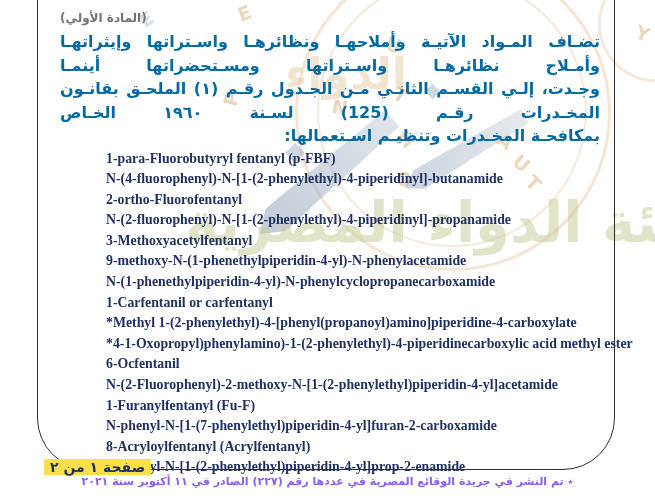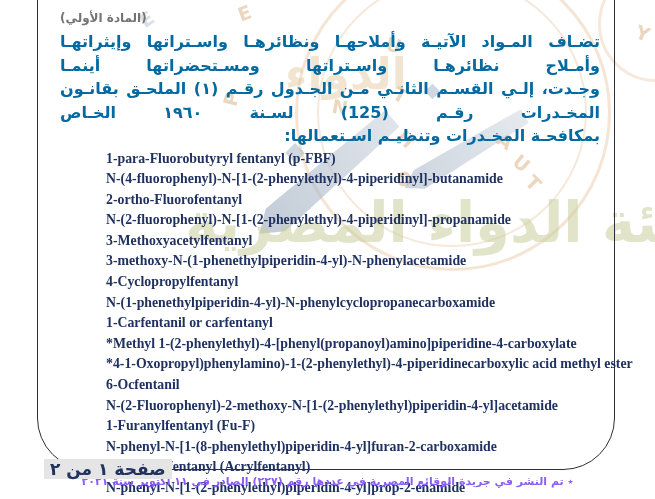--- a/index.html
+++ b/index.html
@@ -50,22 +50,22 @@
   .para .pline{text-align:justify;text-align-last:justify;}
   .para .pline:last-child{text-align-last:right;}
   .compounds{margin-top:1px;margin-left:46px;}
   .compound{
     font-family:"Liberation Serif",serif;font-weight:bold;color:#1f3160;
     font-size:13.8px;line-height:20.6px;white-space:nowrap;
   }
   
   .page-number{
     position:absolute;left:44px;top:459px;z-index:3;
-    background:#e5e5e5;padding:0 6px;direction:rtl;
-    color:#21325e;font-weight:bold;font-size:17px;
+    background:#fde047;padding:0 6px;direction:rtl;
+    color:#21325e;font-weight:bold;font-size:14px;
   }
   .footnote{
     position:absolute;left:0;right:0;top:475px;z-index:2;
     text-align:center;direction:rtl;
     color:#8b5cf6;font-weight:bold;font-size:11px;
   }
 </style>
 </head>
 <body>
 
@@ -104,29 +104,28 @@
       <div class="pline">وجـدت، إلـي القسـم الثانـي مـن الجـدول رقـم (١) الملحـق بقانـون المخـدرات رقـم (125) لسـنة ١٩٦٠ الخـاص</div>
       <div class="pline">بمكافحـة المخـدرات وتنظيـم اسـتعمالها:</div>
     </div>
 
   <div class="compounds">
       <div class="compound">1-para-Fluorobutyryl fentanyl (p-FBF)</div>
       <div class="compound">N-(4-fluorophenyl)-N-[1-(2-phenylethyl)-4-piperidinyl]-butanamide</div>
       <div class="compound">2-ortho-Fluorofentanyl</div>
       <div class="compound">N-(2-fluorophenyl)-N-[1-(2-phenylethyl)-4-piperidinyl]-propanamide</div>
       <div class="compound">3-Methoxyacetylfentanyl</div>
-      <div class="compound">3-methoxy-N-(1-phenethylpiperidin-4-yl)-N-phenylacetamide</div>
-      <div class="compound">4-Cyclopropylfentanyl</div>
+      <div class="compound">9-methoxy-N-(1-phenethylpiperidin-4-yl)-N-phenylacetamide</div>
       <div class="compound">N-(1-phenethylpiperidin-4-yl)-N-phenylcyclopropanecarboxamide</div>
       <div class="compound">1-Carfentanil or carfentanyl</div>
       <div class="compound">*Methyl 1-(2-phenylethyl)-4-[phenyl(propanoyl)amino]piperidine-4-carboxylate</div>
       <div class="compound">*4-1-Oxopropyl)phenylamino)-1-(2-phenylethyl)-4-piperidinecarboxylic acid methyl ester</div>
       <div class="compound">6-Ocfentanil</div>
       <div class="compound">N-(2-Fluorophenyl)-2-methoxy-N-[1-(2-phenylethyl)piperidin-4-yl]acetamide</div>
       <div class="compound">1-Furanylfentanyl (Fu-F)</div>
-      <div class="compound">N-phenyl-N-[1-(8-phenylethyl)piperidin-4-yl]furan-2-carboxamide</div>
+      <div class="compound">N-phenyl-N-[1-(7-phenylethyl)piperidin-4-yl]furan-2-carboxamide</div>
       <div class="compound">8-Acryloylfentanyl (Acrylfentanyl)</div>
       <div class="compound">N-phenyl-N-[1-(2-phenylethyl)piperidin-4-yl]prop-2-enamide</div>
     </div>
 </div>
 
 <div class="page-number">صفحة ١ من ٢</div>
 <div class="footnote">٭ تم النشر في جريدة الوقائع المصرية في عددها رقم (٢٢٧) الصادر في ١١ أكتوبر سنة ٢٠٢١</div>
 
 </body></html>

